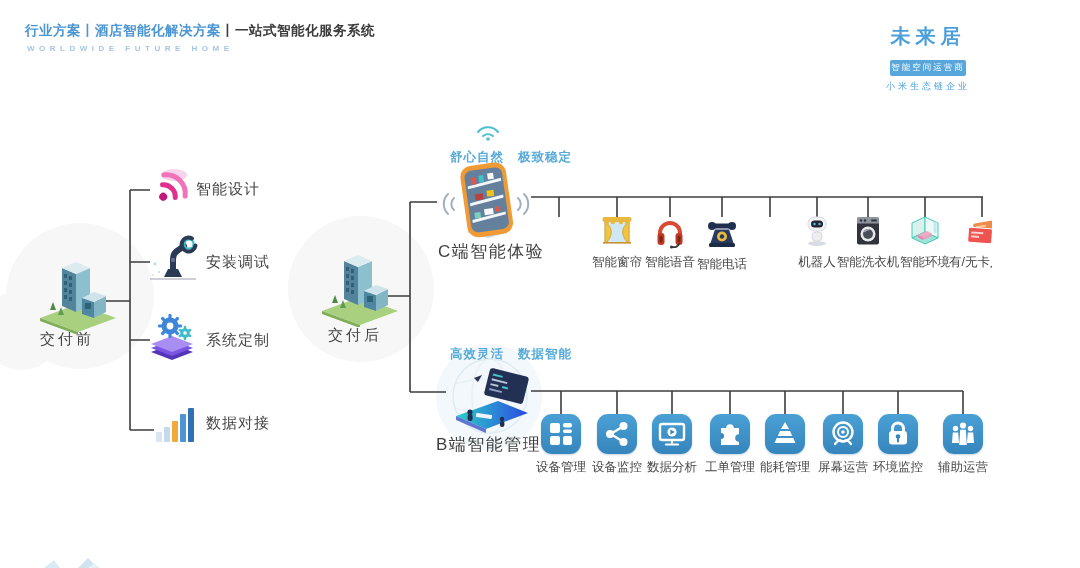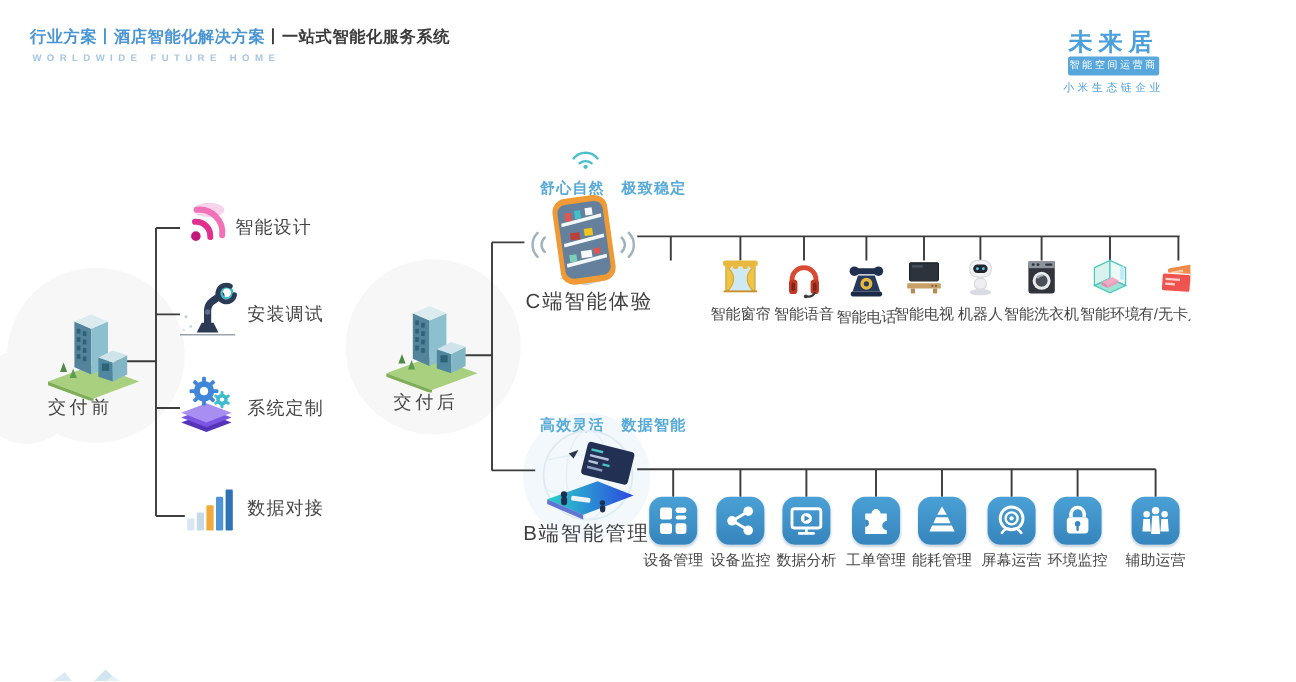--- a/index.html
+++ b/index.html
@@ -7,21 +7,21 @@
   .canvas{position:relative;width:992px;height:568px;background:#ffffff;overflow:hidden;}
   .abs{position:absolute;}
   
   .hdr{left:25px;top:22px;font-size:13.5px;font-weight:700;letter-spacing:.5px;white-space:nowrap;}
   .t-blue{color:#4a95d3;}
   .t-dark{color:#3b3b3b;}
   .hdr-sub{left:27px;top:44px;font-size:8px;font-weight:600;color:#a6c6e2;letter-spacing:4.5px;}
   
   .brand{right:22px;top:26px;display:flex;flex-direction:column;align-items:center;}
   .brand-name{font-size:20px;font-weight:700;color:#4b9fda;letter-spacing:5px;line-height:1.05;}
-  .brand-box{margin-top:0;background:#57a6dc;color:#fff;font-size:8.5px;letter-spacing:2px;padding:2px 1px;border-radius:2px;}
+  .brand-box{margin-top:13px;background:#57a6dc;color:#fff;font-size:8.5px;letter-spacing:2px;padding:2px 1px;border-radius:2px;}
   .brand-tag{margin-top:4px;font-size:9px;color:#4b9fda;letter-spacing:3px;}
   
   .cloud{border-radius:50%;background:#f7f7f8;}
   .globe{border-radius:50%;background:#f2f8fb;}
   
   .node-label{font-size:15px;color:#454545;font-weight:500;letter-spacing:3px;white-space:nowrap;}
   .branch-label{font-size:15px;color:#454545;letter-spacing:1px;white-space:nowrap;}
   .sub-node-label{font-size:17px;color:#3f3f3f;letter-spacing:1.5px;white-space:nowrap;}
   .tagline{font-size:12.5px;font-weight:700;color:#57aad8;letter-spacing:1px;white-space:nowrap;}
   .tagline span + span{margin-left:14px;}
@@ -276,32 +276,20 @@
       <circle cx="8" cy="11" r="4" fill="#1f2f4d"></circle>
       <circle cx="28" cy="11" r="4" fill="#1f2f4d"></circle>
       <polygon points="11,14.5 25,14.5 29.5,28 6.5,28" fill="#27395c"></polygon>
       <circle cx="18" cy="21.5" r="5" fill="#e8b93e"></circle>
       <circle cx="18" cy="21.5" r="2.2" fill="#27395c"></circle>
       <rect x="5" y="28" width="26" height="4" rx="1.5" fill="#1b2a45"></rect>
     </svg>
     <div class="lbl">智能电话</div>
   </div>
 
-  <div class="abs leaf" style="left:730px;top:213px;">
-    <svg width="36" height="36" viewBox="0 0 36 36">
-      <rect x="6" y="6" width="24" height="15" rx="1" fill="#2c333d" stroke="#1d2229" stroke-width="1"></rect>
-      <rect x="8" y="8" width="9" height="2" fill="#49525f"></rect>
-      <rect x="4" y="23" width="28" height="4.5" rx="1" fill="#c89f66"></rect>
-      <rect x="7" y="27.5" width="3.5" height="4" fill="#b58d54"></rect>
-      <rect x="25.5" y="27.5" width="3.5" height="4" fill="#b58d54"></rect>
-      <circle cx="25" cy="25.2" r="0.9" fill="#7a5e36"></circle>
-      <circle cx="28" cy="25.2" r="0.9" fill="#7a5e36"></circle>
-    </svg>
-    <div class="lbl">智能电视</div>
-  </div>
 
   <div class="abs leaf" style="left:777px;top:213px;">
     <svg width="36" height="36" viewBox="0 0 36 36">
       <rect x="9" y="4" width="18" height="14" rx="6.5" fill="#f2f3f5" stroke="#d8dadf" stroke-width="1"></rect>
       <rect x="12" y="7.5" width="12" height="7" rx="3.5" fill="#23262e"></rect>
       <circle cx="15.5" cy="11" r="1.2" fill="#58c4f0"></circle>
       <circle cx="20.5" cy="11" r="1.2" fill="#58c4f0"></circle>
       <rect x="13" y="19" width="10" height="9" rx="4" fill="#eceef1" stroke="#d8dadf" stroke-width="1"></rect>
       <ellipse cx="18" cy="30.5" rx="9" ry="2.6" fill="#d8dce2"></ellipse>
     </svg>

